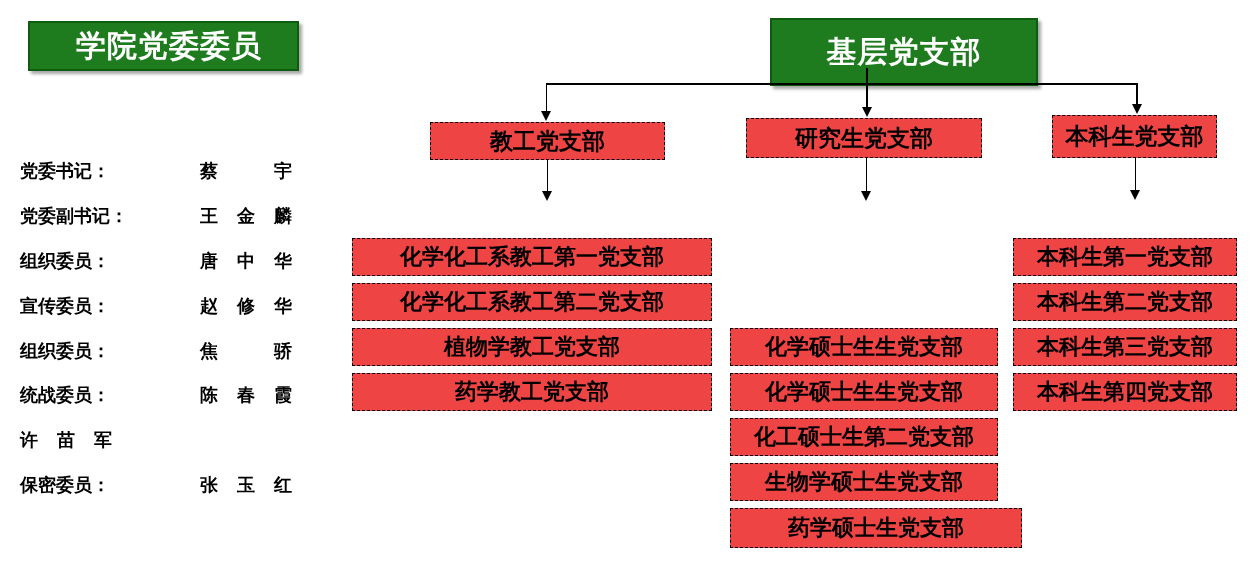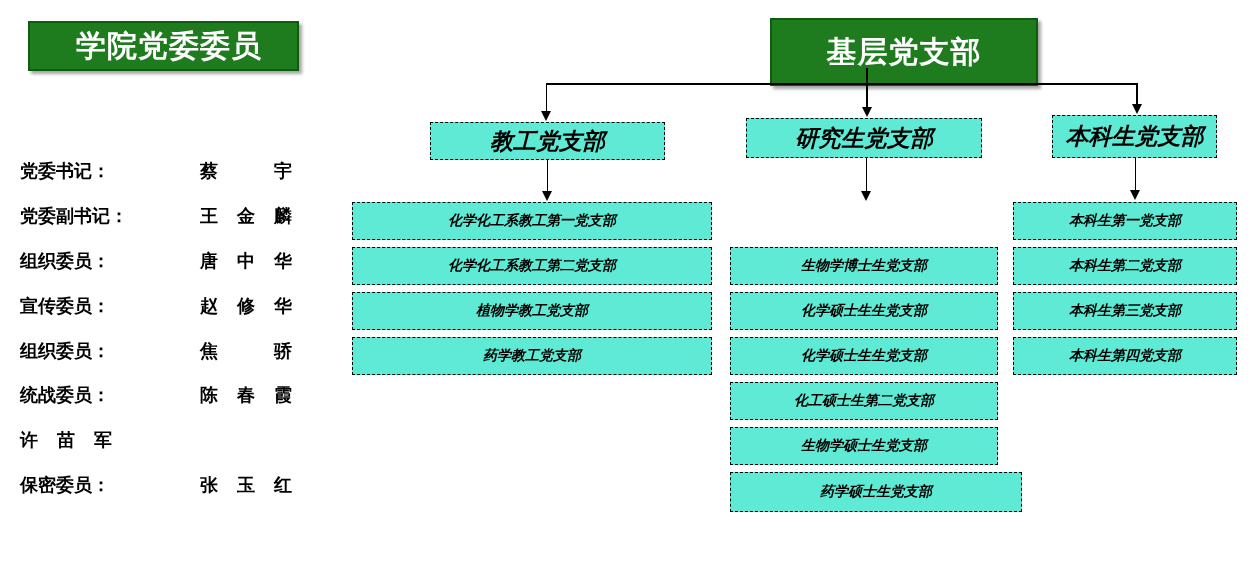--- a/index.html
+++ b/index.html
@@ -21,24 +21,24 @@
 
   
   .members{position:absolute;left:20px;top:149px;font-size:18px;}
   .mrow{height:44.8px;display:flex;align-items:center;}
   .mrole{display:inline-block;width:180px;}
   .mname{display:inline-block;width:92px;text-align:justify;text-align-last:justify;}
 
   
   .dash{
     position:absolute;display:flex;align-items:center;justify-content:center;
-    border:1px dashed var(--box-border,#000);background:#5eead4;text-align:center;font-style:italic;
+    border:1px dashed var(--box-border,#000);background:#ef4444;text-align:center;
   }
   .lvl2{font-size:23px;}
-  .lvl3{font-size:14px;}
+  .lvl3{font-size:22px;margin-top:36px;}
 
   
   .vline{position:absolute;width:1.5px;background:var(--line,#000);}
   .hline{position:absolute;height:1.5px;background:var(--line,#000);}
   .ahead{
     position:absolute;width:0;height:0;
     border-left:5px solid transparent;border-right:5px solid transparent;
     border-top:10px solid var(--line,#000);
   }
 </style>
@@ -108,21 +108,20 @@
   <div class="ahead" style="left:861px;top:191px"></div>
 
   <div class="vline" style="left:1134.5px;top:158px;height:33px"></div>
   <div class="ahead" style="left:1130px;top:190px"></div>
 
   <div class="dash lvl3" style="left:352px;top:202px;width:360px;height:38px">化学化工系教工第一党支部</div>
   <div class="dash lvl3" style="left:352px;top:247px;width:360px;height:38px">化学化工系教工第二党支部</div>
   <div class="dash lvl3" style="left:352px;top:292px;width:360px;height:38px">植物学教工党支部</div>
   <div class="dash lvl3" style="left:352px;top:337px;width:360px;height:38px">药学教工党支部</div>
 
-  <div class="dash lvl3" style="left:730px;top:247px;width:268px;height:38px">生物学博士生党支部</div>
   <div class="dash lvl3" style="left:730px;top:292px;width:268px;height:38px">化学硕士生生党支部</div>
   <div class="dash lvl3" style="left:730px;top:337px;width:268px;height:38px">化学硕士生生党支部</div>
   <div class="dash lvl3" style="left:730px;top:382px;width:268px;height:38px">化工硕士生第二党支部</div>
   <div class="dash lvl3" style="left:730px;top:427px;width:268px;height:38px">生物学硕士生党支部</div>
   <div class="dash lvl3" style="left:730px;top:472px;width:292px;height:40px">药学硕士生党支部</div>
 
   <div class="dash lvl3" style="left:1013px;top:202px;width:224px;height:38px">本科生第一党支部</div>
   <div class="dash lvl3" style="left:1013px;top:247px;width:224px;height:38px">本科生第二党支部</div>
   <div class="dash lvl3" style="left:1013px;top:292px;width:224px;height:38px">本科生第三党支部</div>
   <div class="dash lvl3" style="left:1013px;top:337px;width:224px;height:38px">本科生第四党支部</div>

